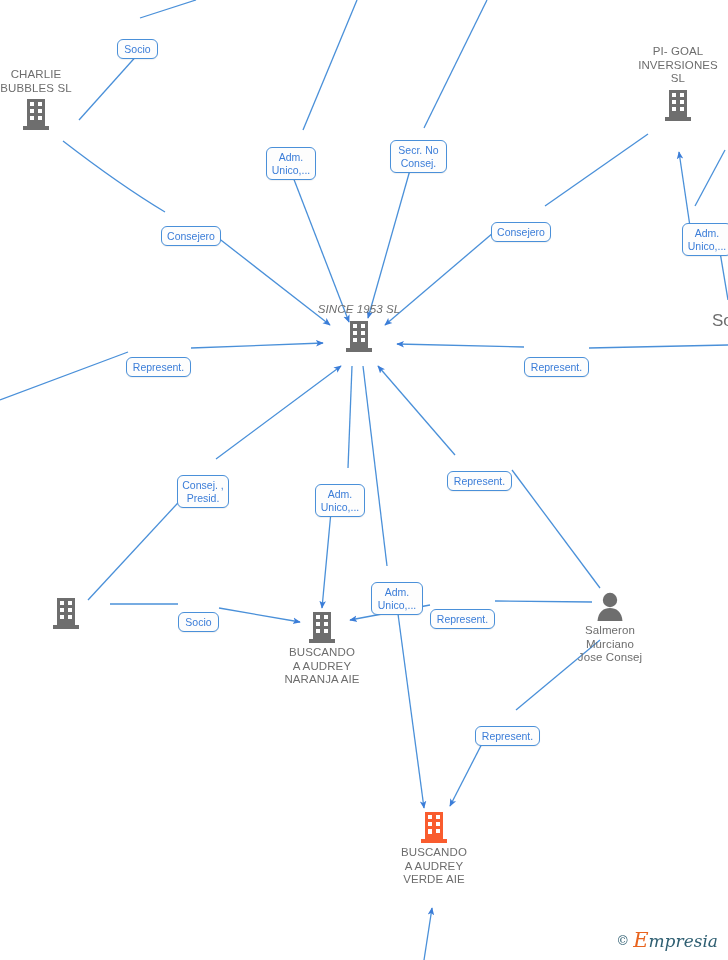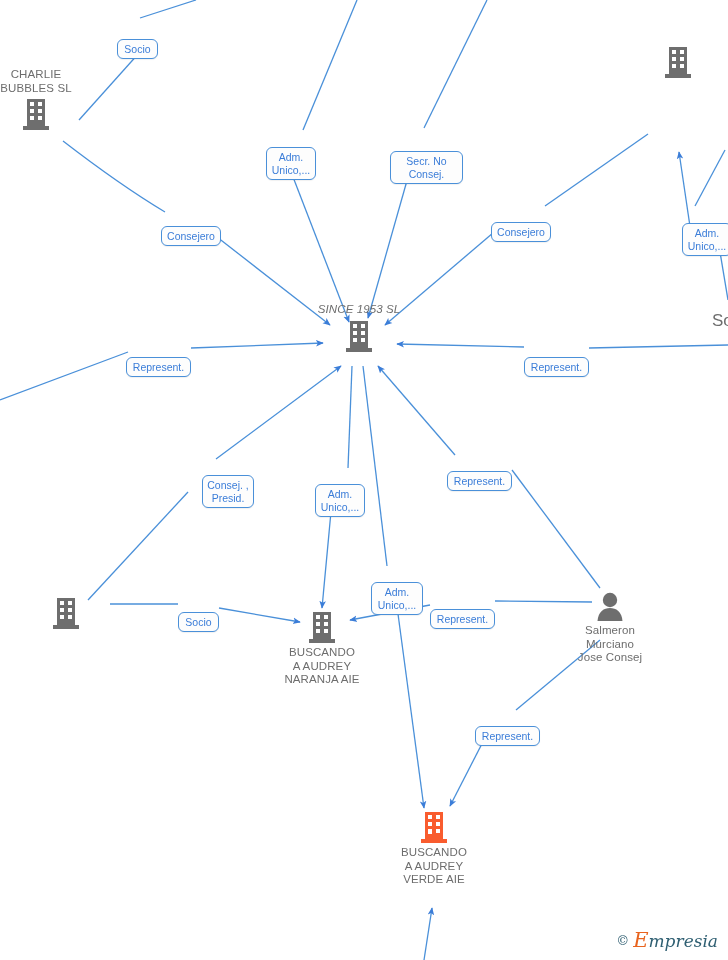--- a/index.html
+++ b/index.html
@@ -133,20 +133,23 @@
         <rect x="9" y="12" width="4" height="4"></rect>
           <rect x="17" y="12" width="4" height="4"></rect>
         <rect x="9" y="19" width="4" height="4"></rect>
           <rect x="17" y="19" width="4" height="4"></rect>
       </g>
     </svg>
   </span>
 </div>
 
 <div class="node caption-above" style="left:678px;top:45px;">
+  <div class="caption">PI- GOAL
+INVERSIONES
+SL</div>
   <span class="glyph">
     <svg class="bldg" width="30" height="34" viewBox="0 0 30 34">
       <rect x="6" y="2" width="18" height="27" fill="#6e6e6e"></rect>
       <rect x="2" y="29" width="26" height="4" fill="#6e6e6e"></rect>
       <g fill="#ffffff">
         <rect x="9" y="5" width="4" height="4"></rect>
           <rect x="17" y="5" width="4" height="4"></rect>
         <rect x="9" y="12" width="4" height="4"></rect>
           <rect x="17" y="12" width="4" height="4"></rect>
         <rect x="9" y="19" width="4" height="4"></rect>
@@ -241,29 +244,29 @@
   <div class="caption">BUSCANDO
 A AUDREY
 VERDE AIE</div>
 </div>
 
 <div style="position:absolute;left:712px;top:311px;font-size:17px;color:#6d6d6d;">So</div>
 
 <div class="reltag" style="left:117px;top:23px;width:41px;height:20px;">Socio</div>
 <div class="reltag" style="left:266px;top:131px;width:50px;height:33px;">Adm.
 Unico,...</div>
-<div class="reltag" style="left:390px;top:135px;width:73px;height:33px;">Secr.  No
+<div class="reltag" style="left:390px;top:124px;width:57px;height:33px;">Secr.  No
 Consej.</div>
 <div class="reltag" style="left:161px;top:210px;width:60px;height:20px;">Consejero</div>
 <div class="reltag" style="left:491px;top:206px;width:60px;height:20px;">Consejero</div>
 <div class="reltag" style="left:682px;top:207px;width:50px;height:33px;">Adm.
 Unico,...</div>
 <div class="reltag" style="left:126px;top:341px;width:65px;height:20px;">Represent.</div>
 <div class="reltag" style="left:524px;top:341px;width:65px;height:20px;">Represent.</div>
-<div class="reltag" style="left:202px;top:459px;width:52px;height:33px;">Consej. ,
+<div class="reltag" style="left:177px;top:459px;width:52px;height:33px;">Consej. ,
 Presid.</div>
 <div class="reltag" style="left:315px;top:468px;width:50px;height:33px;">Adm.
 Unico,...</div>
 <div class="reltag" style="left:447px;top:455px;width:65px;height:20px;">Represent.</div>
 <div class="reltag" style="left:178px;top:596px;width:41px;height:20px;">Socio</div>
 <div class="reltag" style="left:371px;top:566px;width:52px;height:33px;">Adm.
 Unico,...</div>
 <div class="reltag" style="left:430px;top:593px;width:65px;height:20px;">Represent.</div>
 <div class="reltag" style="left:475px;top:710px;width:65px;height:20px;">Represent.</div>
 

